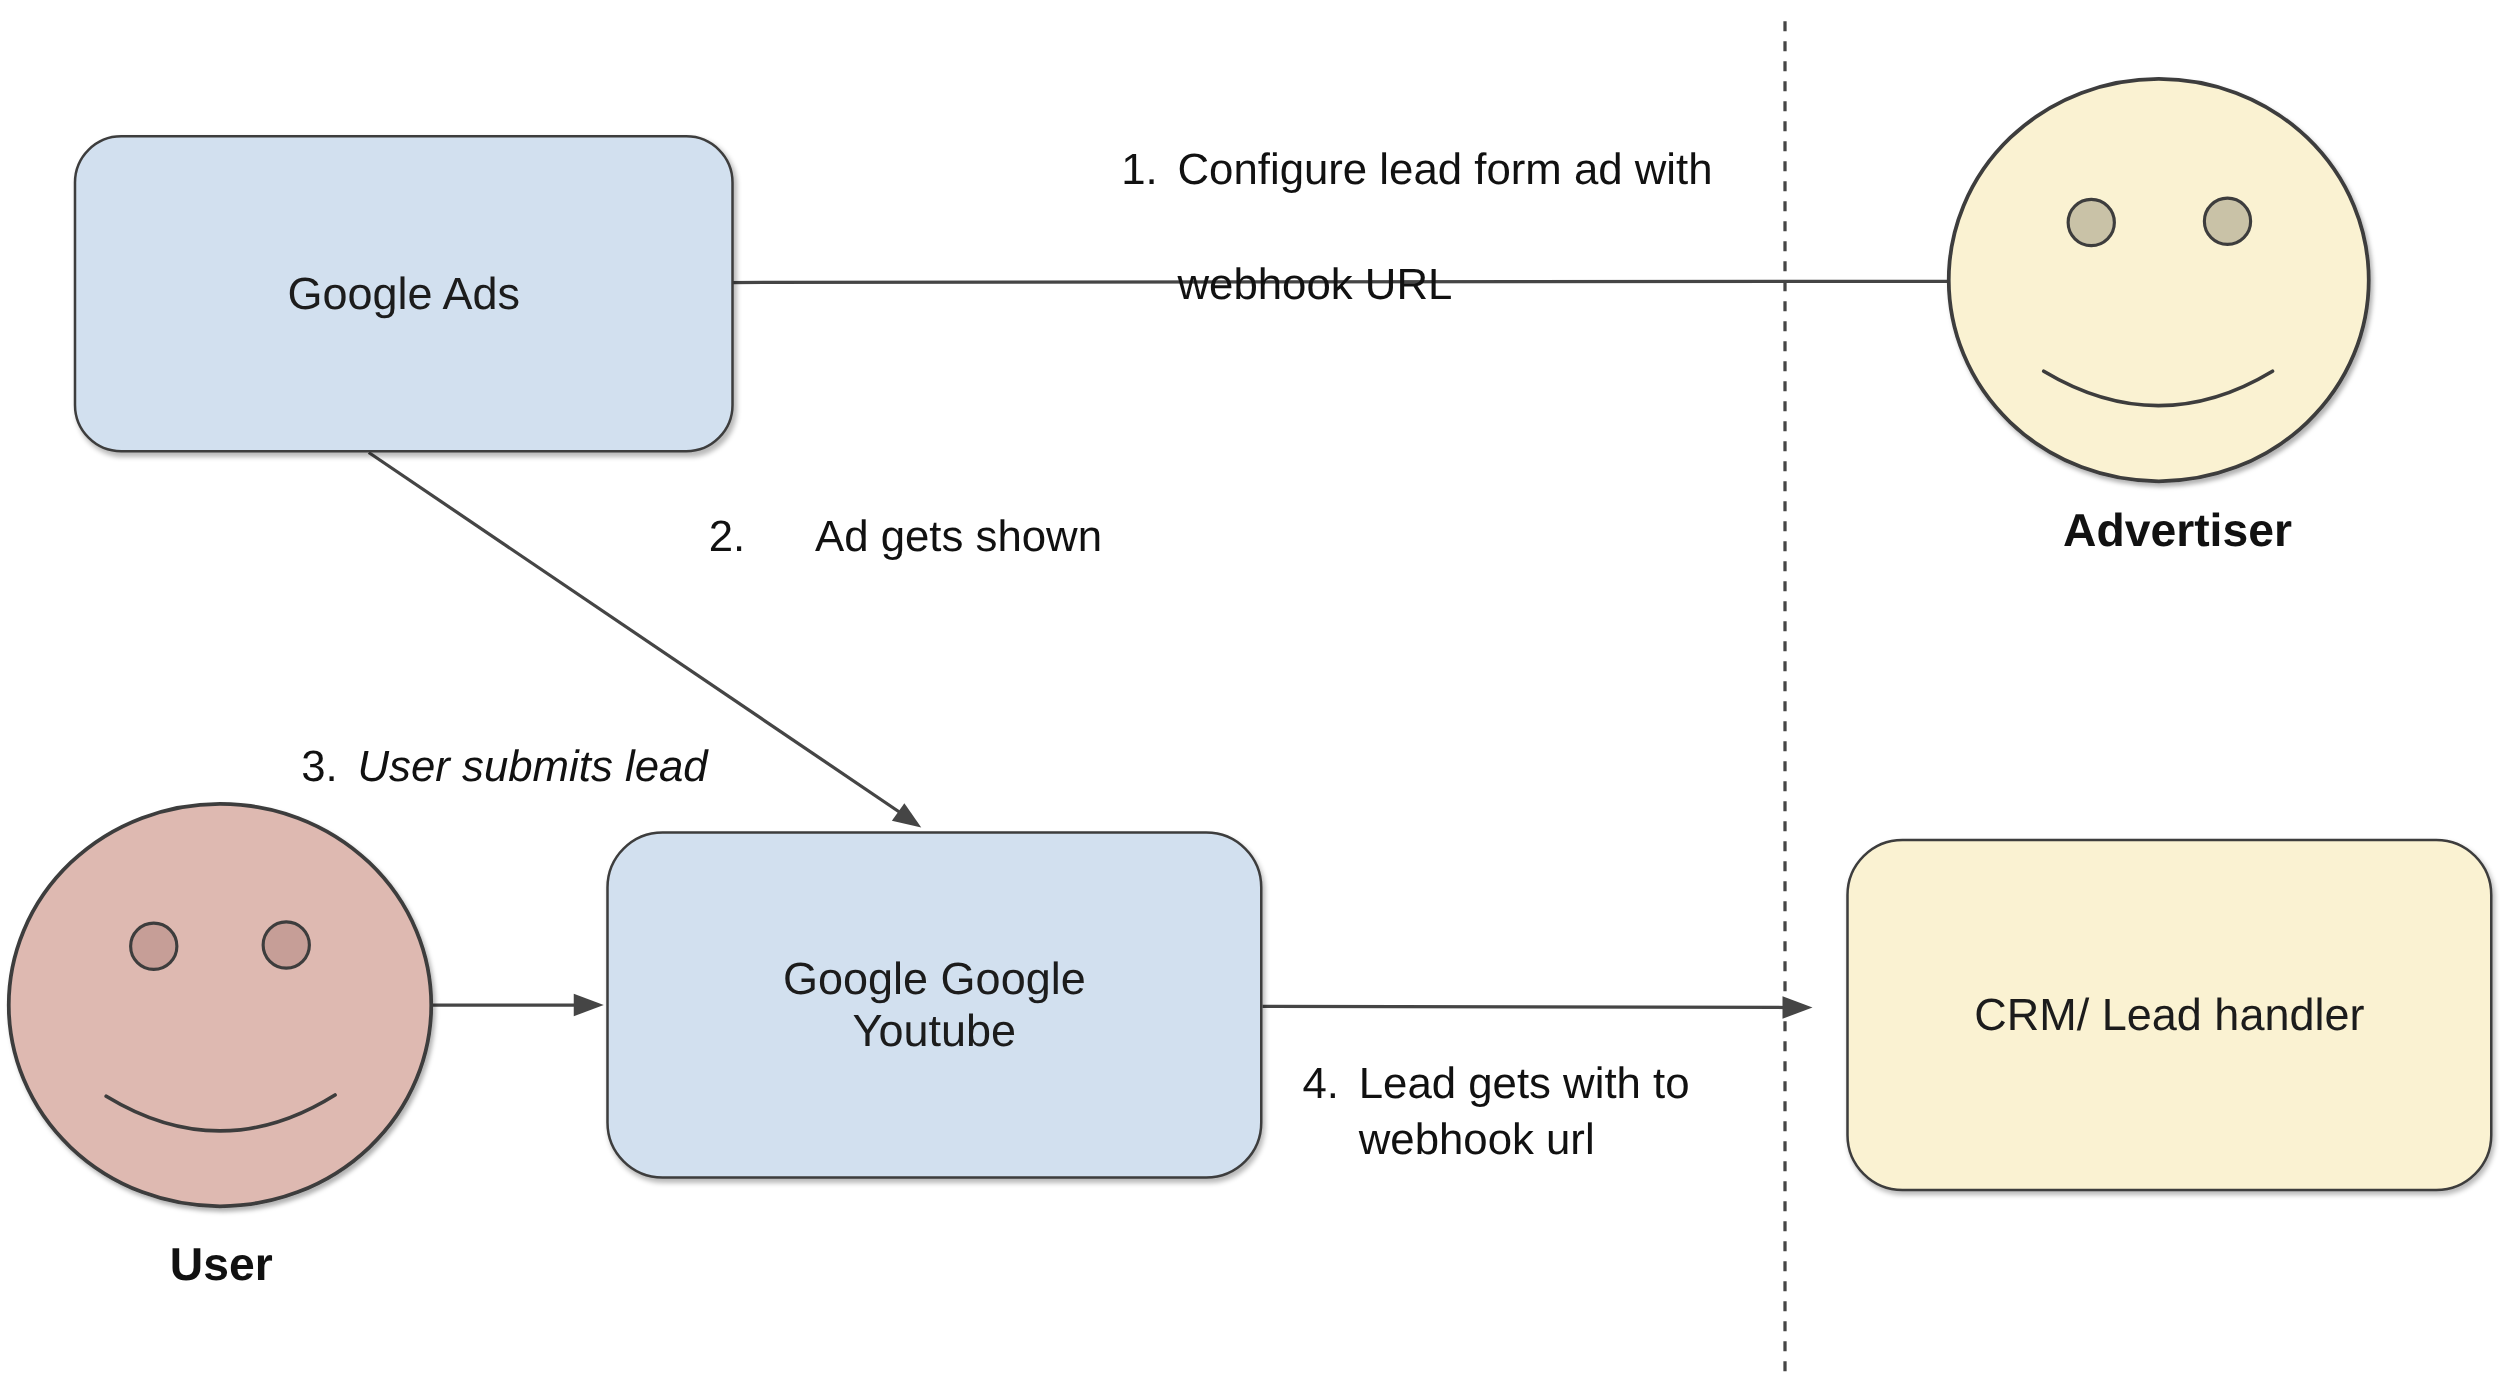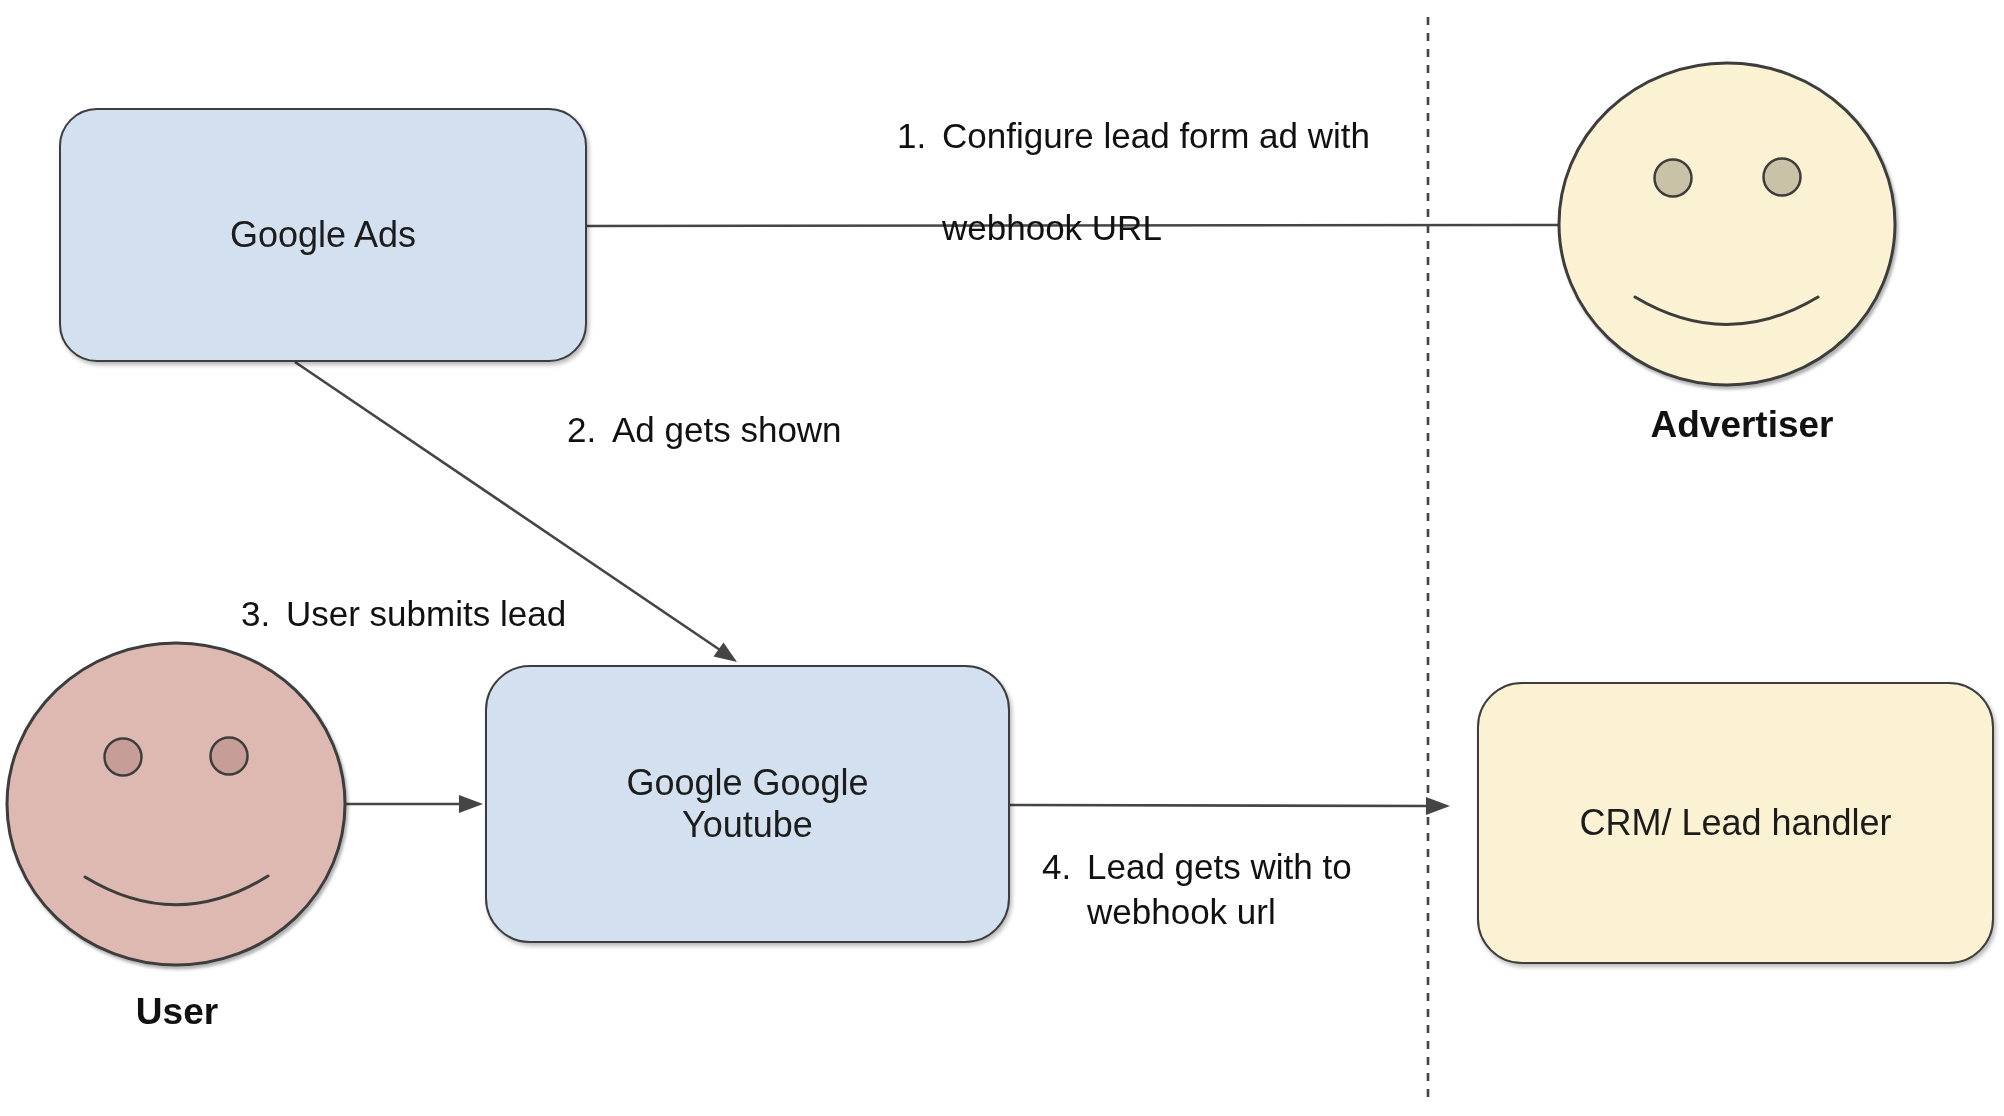--- a/index.html
+++ b/index.html
@@ -12,29 +12,29 @@
 
   
   .node{position:absolute;display:flex;align-items:center;justify-content:center;
         text-align:center;border:2.5px solid #3d3d3d;
         box-shadow:2px 3px 4px rgba(0,0,0,.28);box-sizing:border-box;
         font-size:36px;line-height:42px;}
   .node.blue{background:#D2E0EF;}
   .node.yellow{background:#FAF2D2;}
   #box-google-ads{left:32px;top:108px;width:528px;height:254px;border-radius:38px;margin-left:27px;}
   #box-google-properties{left:485px;top:665px;width:525px;height:278px;border-radius:45px;}
-  #box-crm{left:1477px;top:671px;width:517px;height:282px;border-radius:45px;margin-top:11px;}
+  #box-crm{left:1477px;top:671px;width:517px;height:282px;border-radius:45px;}
 
   
   .step{position:absolute;display:flex;font-size:35px;color:#111;}
   .step .num{width:45px;flex:0 0 45px;}
   .step .lines{display:flex;flex-direction:column;}
   #step-1{left:897px;top:112px;}  #step-1 .lines{line-height:47px;gap:45px;} #step-1 .num{line-height:47px;}
-  #step-2{left:567px;top:408px;}  #step-2 .lines{line-height:44px;} #step-2 .num{line-height:44px;}
-  #step-3{left:241px;top:592px;}  #step-3 .lines{line-height:44px;} #step-3 .num{line-height:44px;}
+  #step-2{left:567px;top:408px;}  #step-2 .lines{line-height:44px;margin-left:40px;} #step-2 .num{line-height:44px;}
+  #step-3{left:241px;top:592px;}  #step-3 .lines{line-height:44px;font-style:italic;} #step-3 .num{line-height:44px;}
   #step-4{left:1042px;top:844px;} #step-4 .lines{line-height:45px;} #step-4 .num{line-height:45px;}
 
   
   .actor-label{position:absolute;transform:translateX(-50%);
                font-size:37px;font-weight:bold;color:#111;white-space:nowrap;}
   #advertiser-label{left:1742px;top:404px;}
   #user-label{left:177px;top:991px;}
 </style>
 </head>
 <body>

